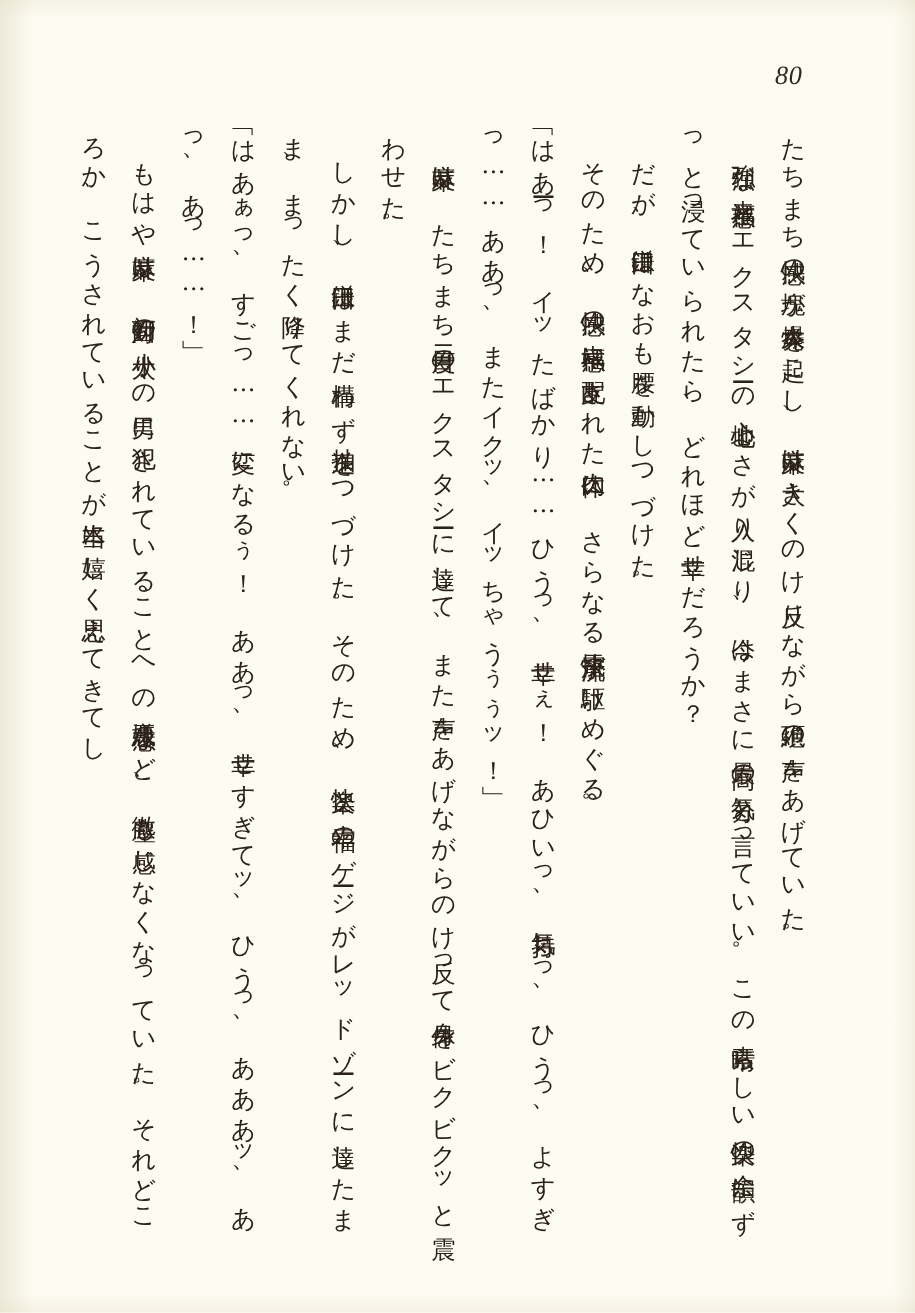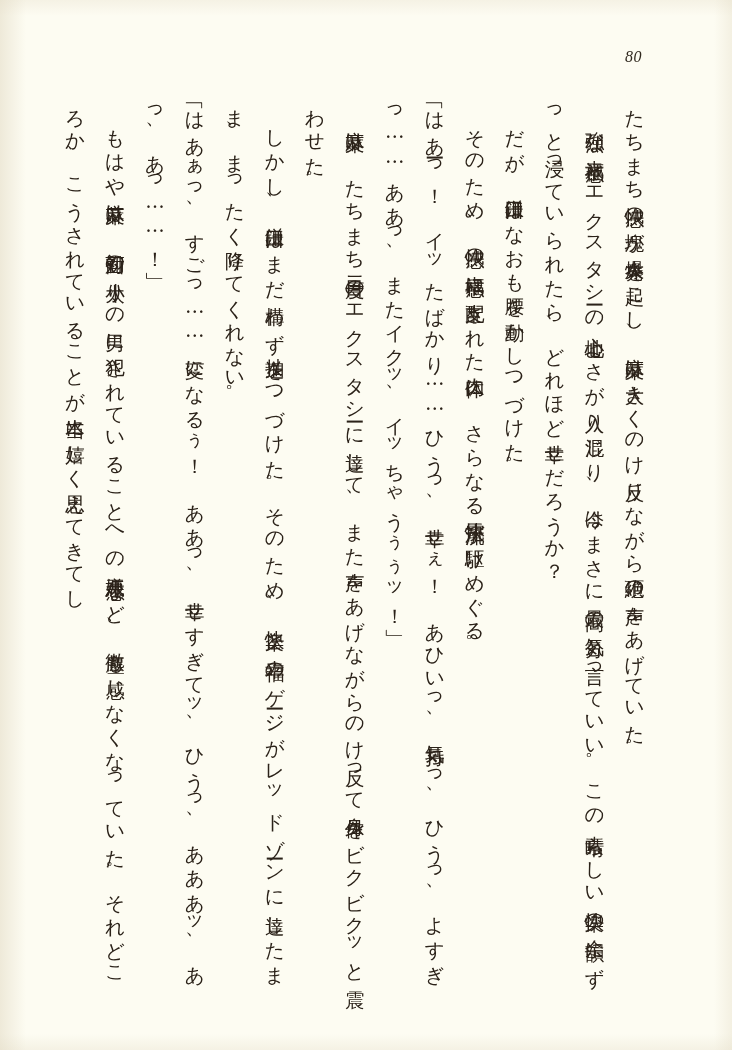--- a/index.html
+++ b/index.html
@@ -23,21 +23,21 @@
       linear-gradient(to right, rgba(226,218,196,0.55) 0px, rgba(253,252,242,0) 26px),
       linear-gradient(to left, rgba(226,218,196,0.35) 0px, rgba(253,252,242,0) 18px),
       linear-gradient(to bottom, rgba(226,218,196,0.30) 0px, rgba(253,252,242,0) 16px),
       linear-gradient(to top, rgba(226,218,196,0.30) 0px, rgba(253,252,242,0) 16px),
       #fdfcf2;
   }
   .page-number {
     position: absolute;
     top: 48px;
     right: 90px;
-    font-size: 16px;
+    font-size: 21px;
     font-style: italic;
     font-family: "Liberation Serif", serif;
     color: #30291f;
     letter-spacing: 0.5px;
   }
   
   .text-block {
     position: absolute;
     top: 96px;
     right: 78px;

